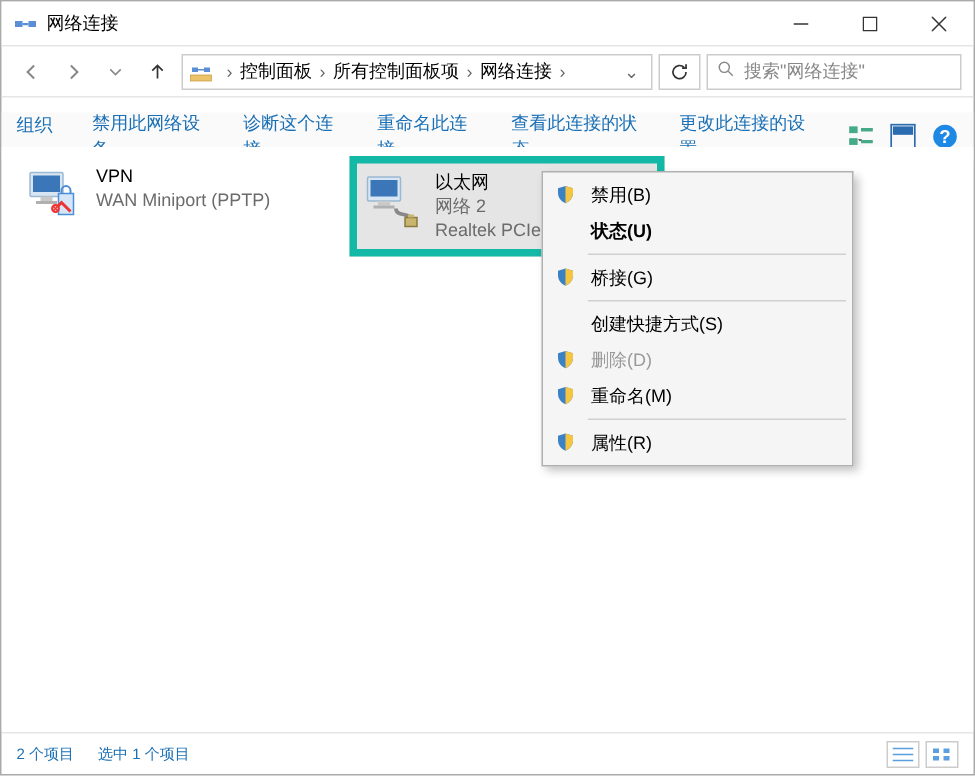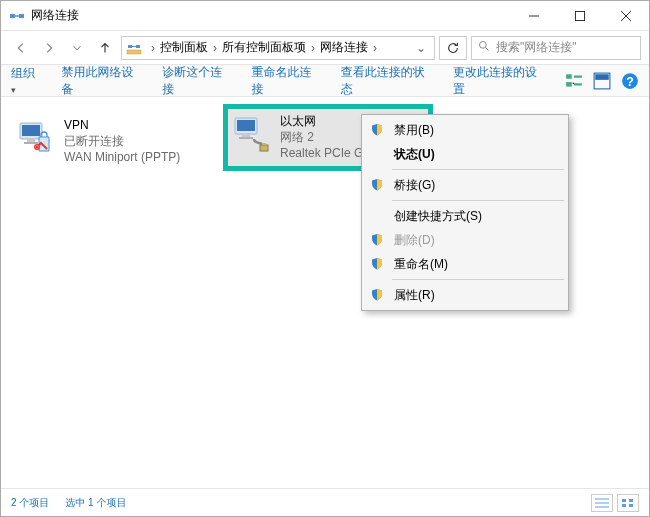--- a/index.html
+++ b/index.html
@@ -19,29 +19,29 @@
 .nav-arrow svg { width: 14px; height: 14px; }
 .breadcrumb { flex: 1; height: 24px; border: 1px solid #ccc; background: #fff; display: flex; align-items: center; padding: 0 4px; font-size: 12px; gap: 2px; overflow: hidden; }
 .breadcrumb .bc-icon { width: 16px; height: 16px; margin-right: 4px; }
 .bc-item { white-space: nowrap; color: #000; }
 .bc-sep { color: #666; padding: 0 3px; }
 .bc-drop { margin-left: auto; color: #666; padding: 0 4px; }
 .refresh-btn { width: 28px; height: 24px; border: 1px solid #ccc; display: flex; align-items: center; justify-content: center; color: #333; }
 .search-box { width: 170px; height: 24px; border: 1px solid #ccc; display: flex; align-items: center; padding: 0 6px; font-size: 12px; color: #888; gap: 6px; }
 
 
-.toolbar { height: 32px; display: flex; align-items: center; padding: 0 10px; gap: 21px; font-size: 12px; border-bottom: 1px solid #e5e5e5; background: #fafafa; }
+.toolbar { height: 32px; display: flex; align-items: center; padding: 0 10px; gap: 21px; font-size: 12px; border-bottom: 1px solid #e5e5e5; background: #fafafa; margin-top: 10px; }
 .tb-item { color: #1a6fb5; cursor: default; }
 .tb-item.drop::after { content: " ▾"; font-size: 9px; color: #555; }
 .tb-right { margin-left: auto; display: flex; gap: 10px; align-items: center; }
 .tb-icon { width: 18px; height: 18px; display: flex; align-items: center; justify-content: center; }
 
 
 .content { position: absolute; top: 97px; left: 0; right: 0; bottom: 29px; background: #fff; padding: 6px 10px; }
-.conn-row { display: flex; gap: 2px; align-items: flex-end; }
+.conn-row { display: flex; gap: 12px; align-items: flex-start; }
 .conn-item { width: 210px; display: flex; gap: 8px; padding: 4px; border: 1px solid transparent; }
 .conn-item.selected { background: #e5e5e5; border: 5px solid #14b8a6; }
 .conn-icon { width: 40px; height: 40px; flex-shrink: 0; }
 .conn-texts { font-size: 12px; line-height: 1.35; overflow: hidden; }
 .conn-texts .line1 { color: #000; }
 .conn-texts .line2, .conn-texts .line3 { color: #6b6b6b; white-space: nowrap; }
 
 
 .ctx-menu { position: absolute; top: 113px; left: 360px; width: 208px; background: #f5f5f5; border: 1px solid #b0b0b0; box-shadow: 3px 3px 6px rgba(0,0,0,.25); padding: 3px 2px; font-size: 12px; }
 .ctx-item { height: 24px; display: flex; align-items: center; padding-left: 30px; position: relative; color: #000; }
@@ -180,21 +180,20 @@
             <rect x="8" y="25" width="14" height="2" fill="#b0b0b0"></rect>
             <path d="M23 20 L33 20 L33 34 L23 34 Z" fill="#d4e6f7" stroke="#4a8fd6"></path>
             <path d="M25 20v-2a3 3 0 016 0v2" fill="none" stroke="#4a8fd6" stroke-width="1.3"></path>
             <path d="M21 30l4-4 6 6" stroke="#e33" stroke-width="2" fill="none"></path>
             <circle cx="21" cy="30" r="2.2" fill="#fff" stroke="#e33" stroke-width="1.5"></circle>
             <path d="M19.5 28.5l3 3M22.5 28.5l-3 3" stroke="#e33" stroke-width="1"></path>
           </svg>
       </span>
       <div class="conn-texts">
         <div class="line1">VPN</div>
-        <div class="line2">已断开连接</div>
         <div class="line3">WAN Miniport (PPTP)</div>
       </div>
     </div>
     <div class="conn-item selected">
       <span class="conn-icon">
         <svg viewBox="0 0 40 40">
             <rect x="3" y="5" width="22" height="16" rx="1" fill="#d8e6f3" stroke="#9bb8d3"></rect>
             <rect x="5" y="7" width="18" height="11" fill="#3a76b8"></rect>
             <rect x="10" y="21" width="8" height="3" fill="#c9c9c9"></rect>
             <rect x="7" y="24" width="14" height="2" fill="#b0b0b0"></rect>

